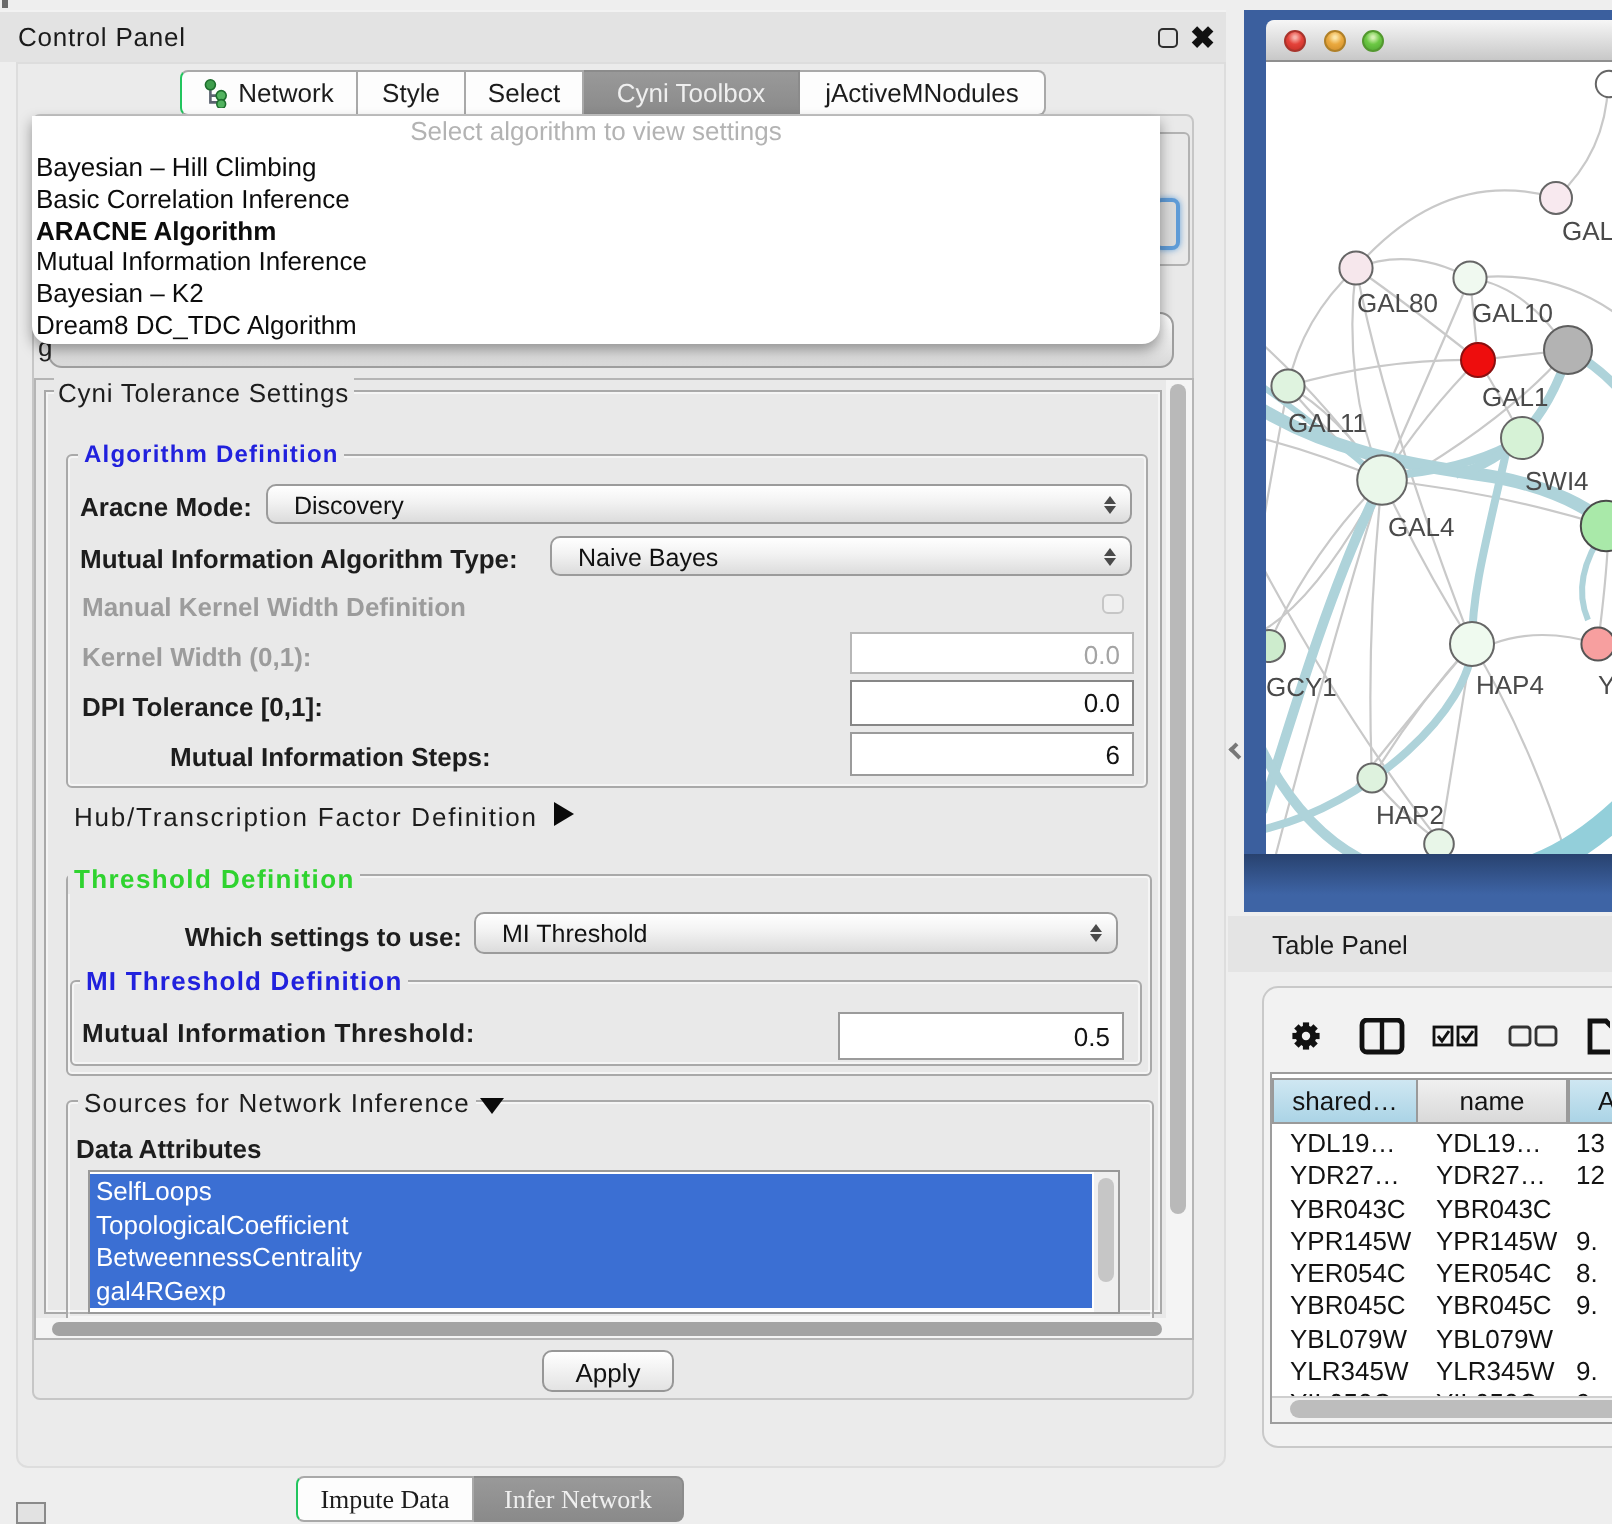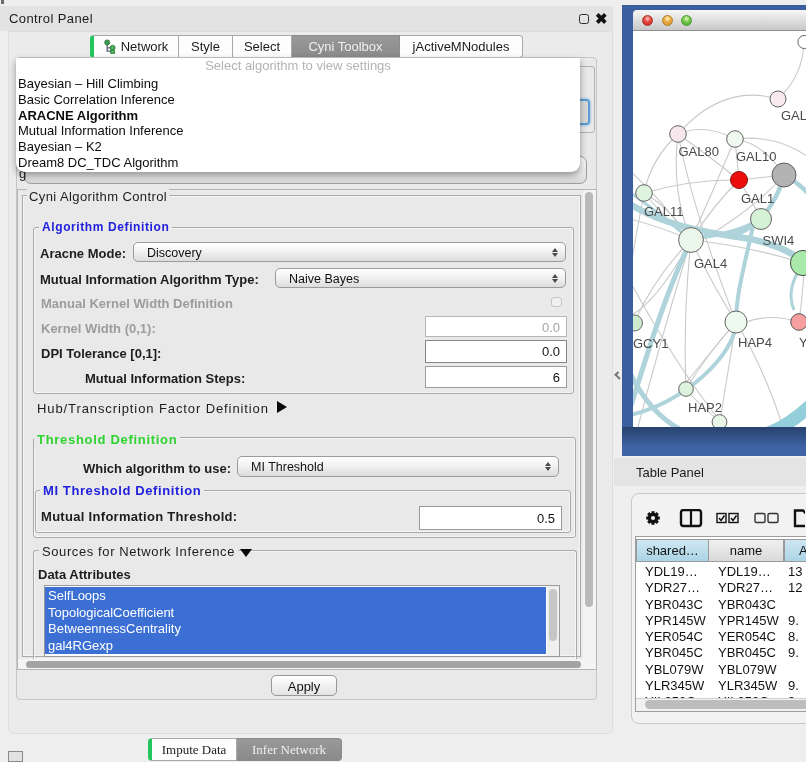--- a/index.html
+++ b/index.html
@@ -22,21 +22,21 @@
   flex-direction:column; justify-content:center; gap:1px; }
 .combo .ar i { display:block; width:0; height:0; border-left:3.5px solid transparent;
   border-right:3.5px solid transparent; }
 .combo .ar i.u { border-bottom:4px solid #4a4a4a; }
 .combo .ar i.d { border-top:4px solid #4a4a4a; }
 .tfield { position:absolute; background:#fff; font-size:13px; color:#131313;
   text-align:right; padding:3px 6px 0 0; }
 .seg { position:absolute; display:flex; height:23px; font-size:13px; color:#1c1c1c; }
 .seg > div { border:1px solid #a9a9a9; border-left:none; background:#fdfdfd;
   display:flex; align-items:center; justify-content:center; white-space:nowrap; }
-.seg > div:first-child { border-left:4px solid #22c55e; border-radius:4px 0 0 4px; }
+.seg > div:first-child { border-left:1px solid #22c55e; border-radius:4px 0 0 4px; }
 .seg > div:last-child { border-radius:0 4px 4px 0; }
 .seg > div.sel { background:linear-gradient(#999999,#8a8a8a); color:#efefef;
   border-color:#8b8b8b; }
 </style>
 </head>
 <body>
 
 <div class="abs" style="left:1px;top:0;width:3px;height:4px;background:#6a6a6a;"></div>
 
 <div class="abs" style="left:0;top:5px;width:613px;height:26px;background:#e3e3e3;border-top:1px solid #f2f2f2;"></div>
@@ -70,21 +70,21 @@
 
 <div class="abs" style="left:17px;top:189px;width:580px;height:481px;border:1px solid #b5b5b5;background:#e9e9e9;"></div>
 
 <div class="abs" style="left:583px;top:190px;width:13px;height:479px;background:#f4f4f4;"></div>
 <div class="abs" style="left:585px;top:192px;width:8px;height:415px;background:#b9b9b9;border-radius:5px;"></div>
 
 <div class="abs" style="left:18px;top:659px;width:565px;height:10px;background:#f4f4f4;"></div>
 <div class="abs" style="left:26px;top:661px;width:555px;height:7px;background:#a3a3a3;border-radius:4px;"></div>
 
 <div class="groupbox" style="left:22px;top:195px;width:559px;height:462px;border-radius:0;"></div>
-<div class="gtitle" style="left:27px;top:189px;color:#1d1d1d;font-size:13px;letter-spacing:0.4px;padding:0 2px;">Cyni Algorithm Control</div>
+<div class="gtitle" style="left:27px;top:189px;color:#1d1d1d;font-size:13px;letter-spacing:0.4px;padding:0 2px;">Cyni Tolerance Settings</div>
 
 <div class="groupbox" style="left:33px;top:227px;width:541px;height:167px;"></div>
 <div class="gtitle bold" style="left:39px;top:220px;color:#2121dd;letter-spacing:0.6px;">Algorithm Definition</div>
 
 <div class="lbl bold" style="left:40px;top:246px;">Aracne Mode:</div>
 <div class="combo" style="left:133px;top:242px;width:433px;height:20px;">
   <span class="ct">Discovery</span>
     <span class="ar">
       <i class="u"></i>
       <i class="d"></i>
@@ -106,21 +106,21 @@
 <div class="tfield" style="left:425px;top:340px;width:142px;height:23px;border:1px solid #878787;">0.0</div>
 <div class="lbl bold" style="left:41px;top:371px;padding-left:44px;">Mutual Information Steps:</div>
 <div class="tfield" style="left:425px;top:366px;width:142px;height:22px;border:1px solid #9b9b9b;">6</div>
 
 <div class="lbl" style="left:37px;top:401px;letter-spacing:0.9px;">Hub/Transcription Factor Definition</div>
 <div class="abs" style="left:277px;top:401px;width:0;height:0;border-top:6px solid transparent;border-bottom:6px solid transparent;border-left:10px solid #0a0a0a;"></div>
 
 <div class="groupbox" style="left:33px;top:437px;width:543px;height:101px;"></div>
 <div class="gtitle bold" style="left:34px;top:432px;color:#2fd32f;letter-spacing:0.7px;font-size:13px;">Threshold Definition</div>
 
-<div class="lbl bold" style="right:575px;top:461px;">Which algorithm to use:</div>
+<div class="lbl bold" style="right:575px;top:461px;">Which settings to use:</div>
 <div class="combo" style="left:237px;top:456px;width:322px;height:21px;">
   <span class="ct">MI Threshold</span>
     <span class="ar">
       <i class="u"></i>
       <i class="d"></i>
     </span>
 </div>
 
 <div class="groupbox" style="left:35px;top:490px;width:536px;height:43px;"></div>
 <div class="gtitle bold" style="left:40px;top:483px;color:#2121dd;letter-spacing:0.6px;font-size:13px;">MI Threshold Definition</div>

